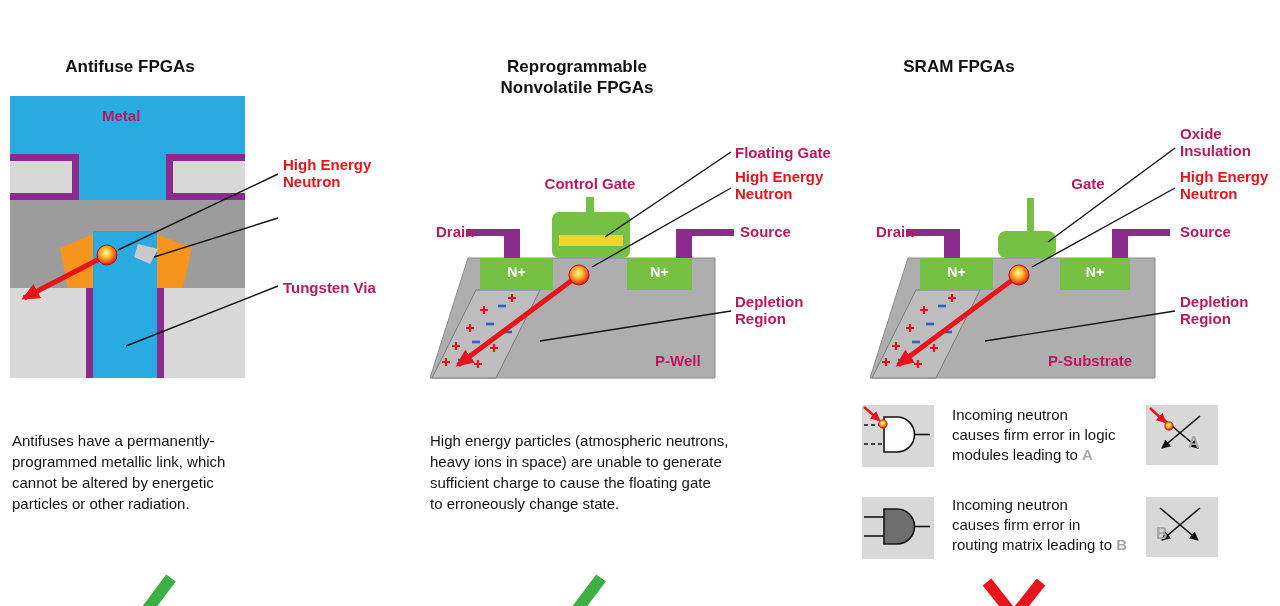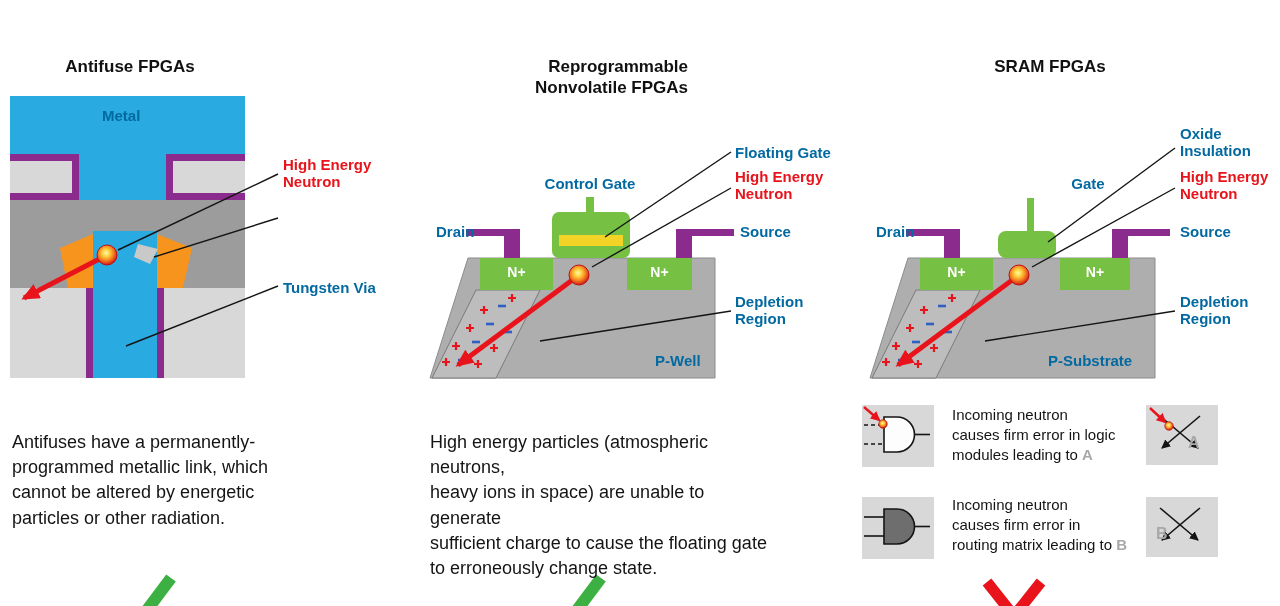--- a/index.html
+++ b/index.html
@@ -1,23 +1,23 @@
 <!DOCTYPE html>
 <html><head>
 <meta charset="utf-8">
 <style>
   html,body{margin:0;padding:0;background:#fff;}
   .stage{position:relative;width:1280px;height:606px;background:#ffffff;overflow:hidden;
          font-family:"Liberation Sans",sans-serif;color:#141414;margin-top:48px;}
   svg.layer{position:absolute;left:0;top:0;}
   .title{position:absolute;font-weight:bold;font-size:17px;line-height:1.25;text-align:center;
          white-space:pre-line;color:#111;}
-  .lbl{position:absolute;font-weight:bold;font-size:15px;line-height:1.15;white-space:pre-line;color:#0369a1;}
+  .lbl{position:absolute;font-weight:bold;font-size:15px;line-height:1.15;white-space:pre-line;color:#be185d;}
   .red{color:#e8131b;}
-  .desc{position:absolute;font-size:18px;line-height:1.4;white-space:pre-line;color:#141414;}
+  .desc{position:absolute;font-size:15px;line-height:1.4;white-space:pre-line;color:#141414;}
   .note{position:absolute;font-size:15px;line-height:1.32;white-space:pre-line;color:#141414;}
   .nplus{position:absolute;color:#fff;font-weight:bold;font-size:14px;text-align:center;}
   .ghost{color:#a8a8a8;font-weight:bold;}
   .ghost-abs{position:absolute;color:#a8a8a8;font-weight:bold;font-size:16px;}
   .ctr{text-align:center;}
 </style>
 </head>
 <body>
 
 <div class="stage">
@@ -185,23 +185,23 @@
 
     <polyline points="92,572 120,598 171,530" fill="none" stroke="#3cb043" stroke-width="12"></polyline>
     <polyline points="522,572 550,598 601,530" fill="none" stroke="#3cb043" stroke-width="12"></polyline>
     <g stroke="#e8131b" stroke-width="11">
       <line x1="987" y1="534" x2="1041" y2="602"></line>
       <line x1="1041" y1="534" x2="987" y2="602"></line>
     </g>
   </svg>
 
   <div class="title" style="left:20px;top:8px;width:220px;">Antifuse FPGAs</div>
-  <div class="title" style="left:438px;top:8px;width:250px;text-align:right;">Reprogrammable
+  <div class="title" style="left:452px;top:8px;width:250px;">Reprogrammable
 Nonvolatile FPGAs</div>
-  <div class="title" style="left:940px;top:8px;width:220px;">SRAM FPGAs</div>
+  <div class="title" style="left:849px;top:8px;width:220px;">SRAM FPGAs</div>
 
   <div class="lbl" style="left:102px;top:59px;">Metal</div>
   <div class="lbl red" style="left:283px;top:108px;">High Energy
 Neutron</div>
   <div class="lbl" style="left:283px;top:231px;">Tungsten Via</div>
   <div class="desc" style="left:12px;top:382px;width:290px;">Antifuses have a permanently-
 programmed metallic link, which
 cannot be altered by energetic
 particles or other radiation.</div>
 

